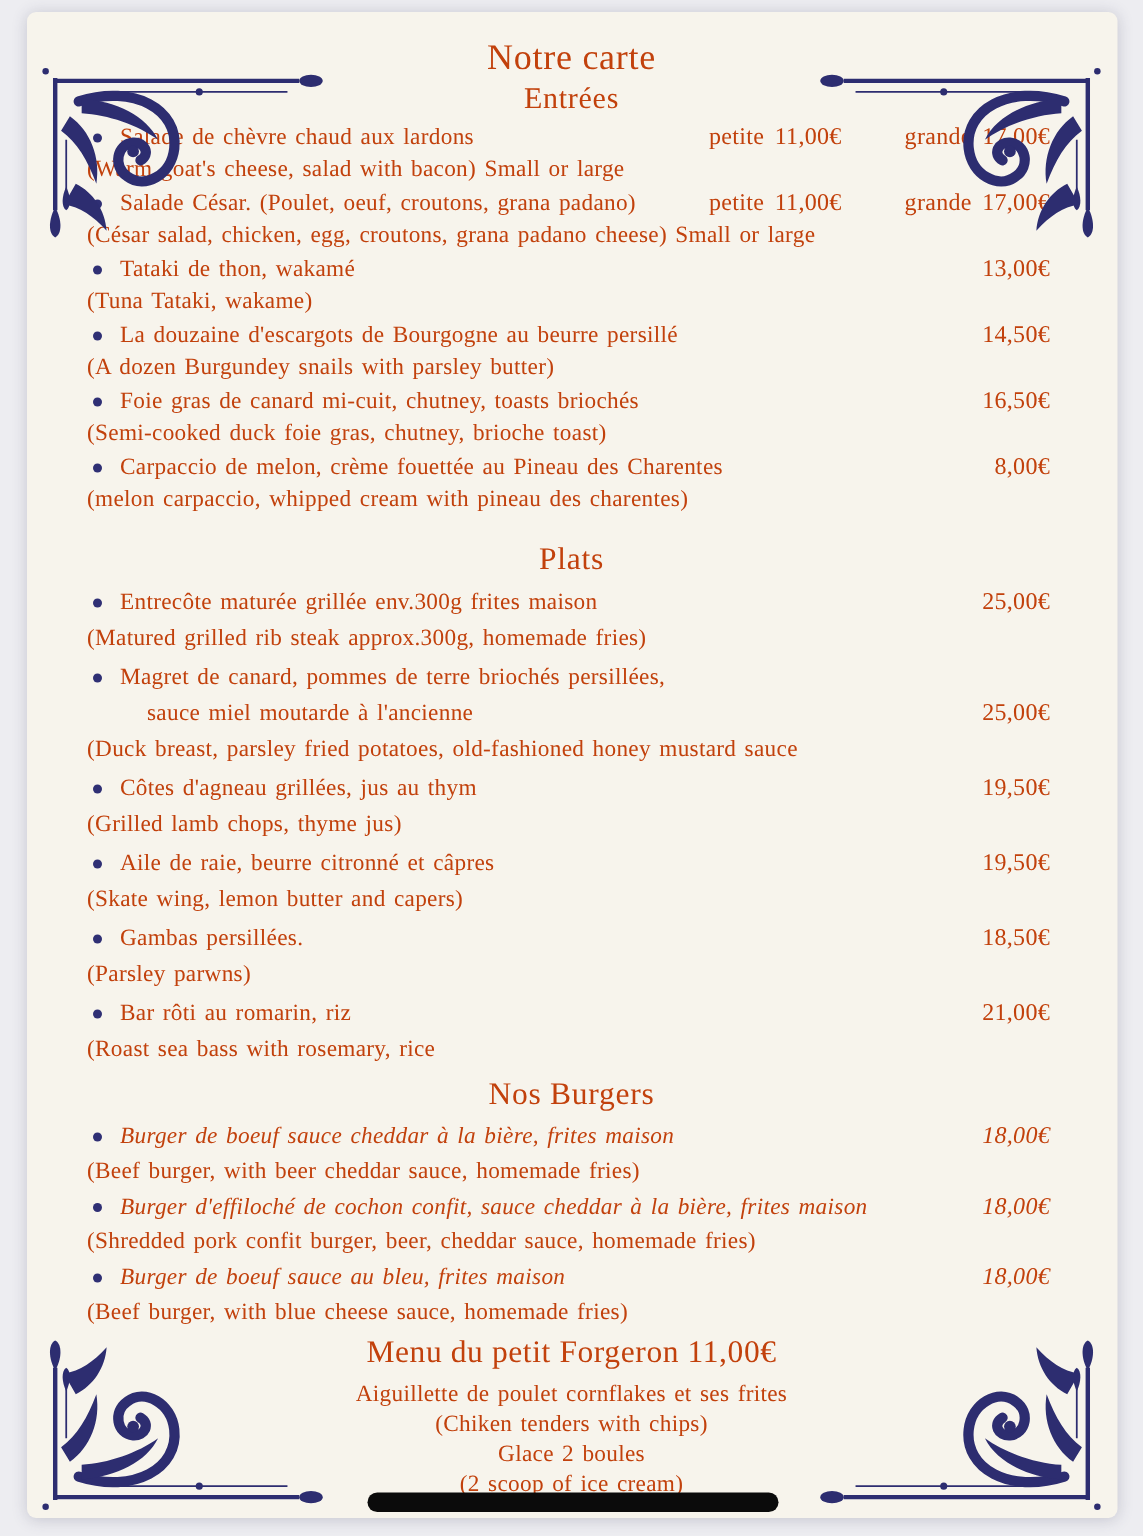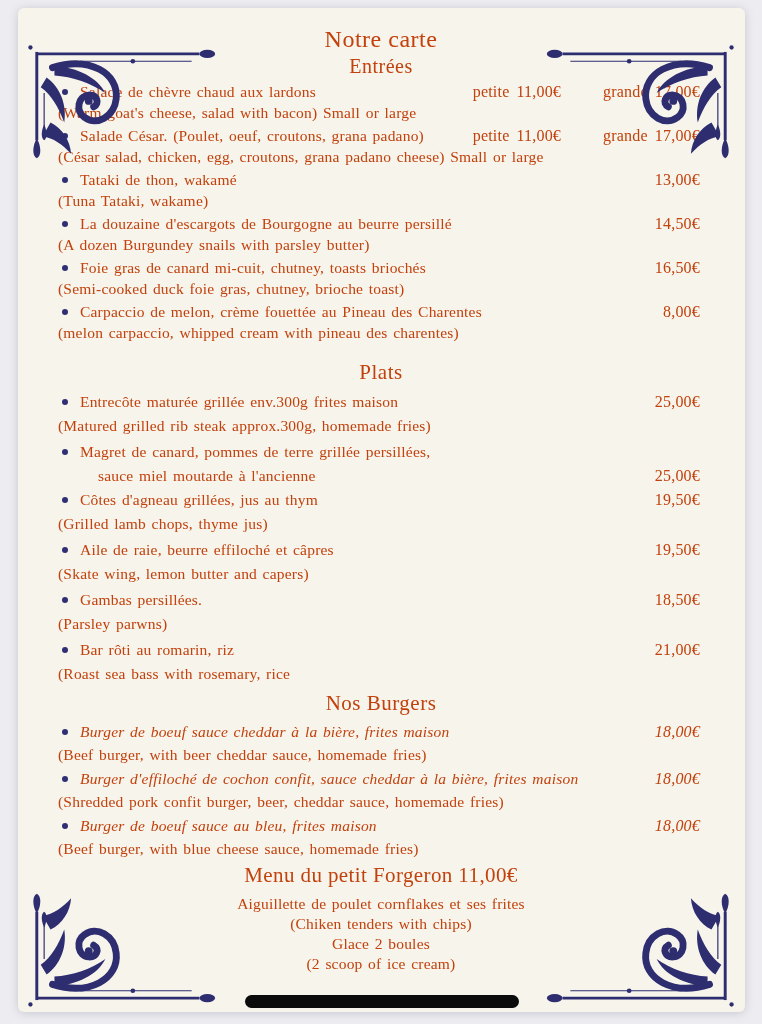--- a/index.html
+++ b/index.html
@@ -172,39 +172,40 @@
               <div class="item-row">
                 <span class="bullet"></span>
                 <span class="fr">Entrecôte maturée grillée env.300g frites maison</span>
                 <span class="price">25,00€</span>
               </div>
               <div class="translation">(Matured grilled rib steak approx.300g, homemade fries)</div>
             </div>
             <div class="item-group">
               <div class="item-row">
                 <span class="bullet"></span>
-                <span class="fr">Magret de canard, pommes de terre grillée persillées,</span>
+                <span class="fr">Magret de canard, pommes de terre briochés persillées,</span>
               </div>
               <div class="item-row cont">
                 <span class="fr">sauce miel moutarde à l'ancienne</span>
                 <span class="price">25,00€</span>
               </div>
+              <div class="translation">(Duck breast, parsley fried potatoes, old-fashioned honey mustard sauce</div>
             </div>
             <div class="item-group">
               <div class="item-row">
                 <span class="bullet"></span>
                 <span class="fr">Côtes d'agneau grillées, jus au thym</span>
                 <span class="price">19,50€</span>
               </div>
               <div class="translation">(Grilled lamb chops, thyme jus)</div>
             </div>
             <div class="item-group">
               <div class="item-row">
                 <span class="bullet"></span>
-                <span class="fr">Aile de raie, beurre effiloché et câpres</span>
+                <span class="fr">Aile de raie, beurre citronné et câpres</span>
                 <span class="price">19,50€</span>
               </div>
               <div class="translation">(Skate wing, lemon butter and capers)</div>
             </div>
             <div class="item-group">
               <div class="item-row">
                 <span class="bullet"></span>
                 <span class="fr">Gambas persillées.</span>
                 <span class="price">18,50€</span>
               </div>

